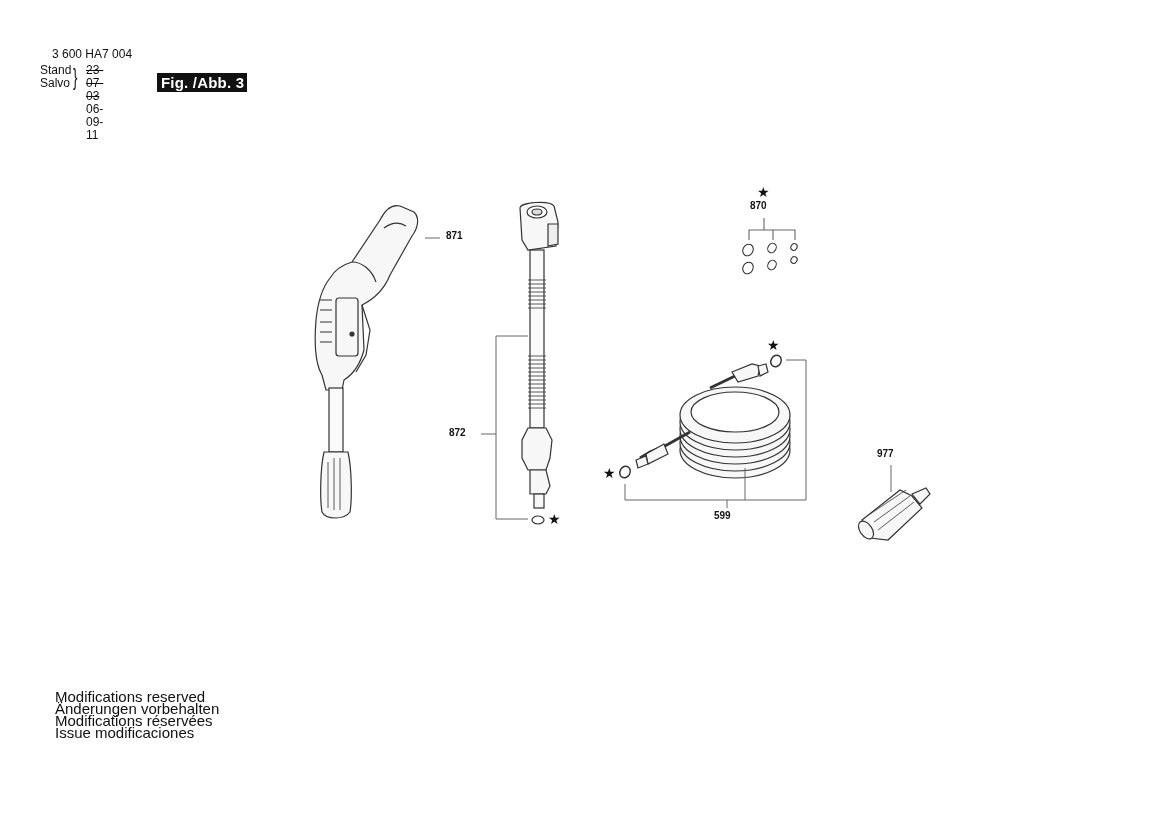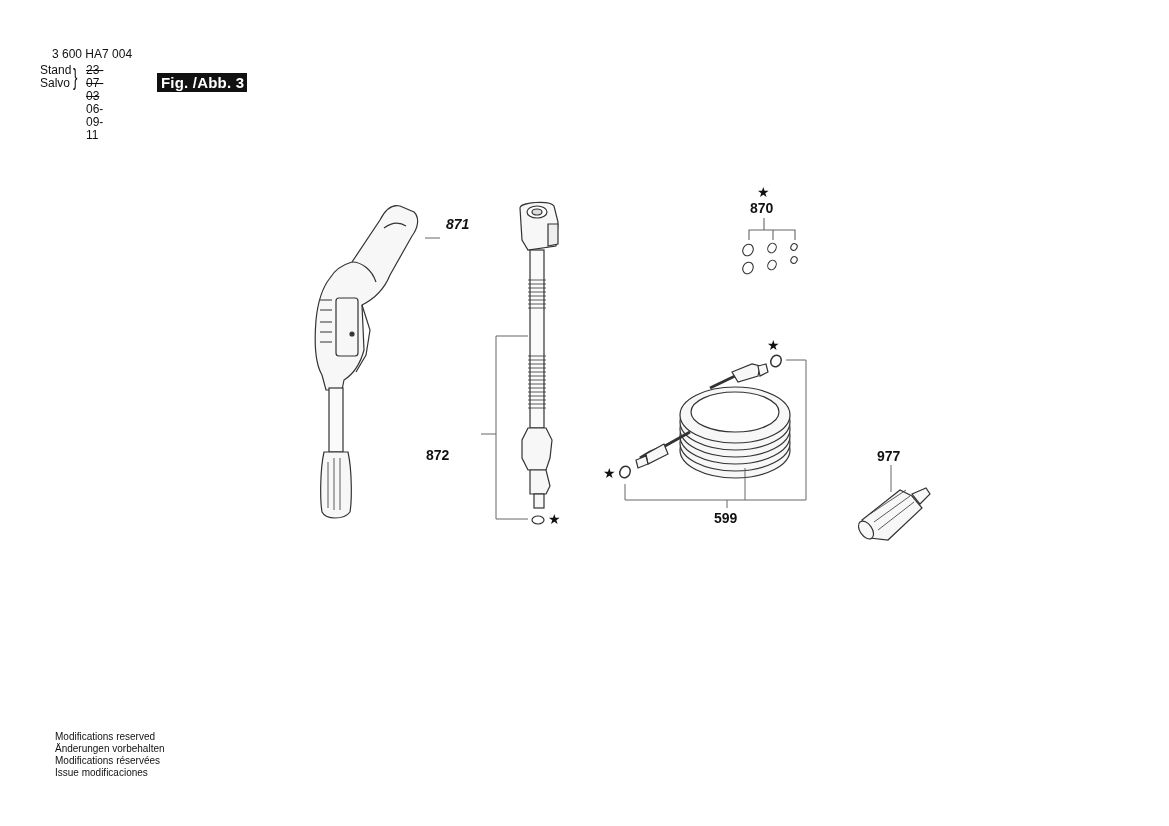--- a/index.html
+++ b/index.html
@@ -4,23 +4,23 @@
 <style>
   html, body { margin:0; padding:0; background:#ffffff; }
   body { width:1169px; height:826px; position:relative; overflow:hidden; font-family:"Liberation Sans", sans-serif; color:#111; }
   .abs { position:absolute; }
   .doc-number { left:52px; top:47px; font-size:12px; }
   .stand-block { left:40px; top:64px; font-size:12px; line-height:13px; }
   .brace { position:absolute; left:33px; top:0; font-size:24px; line-height:26px; transform:scaleX(0.55); transform-origin:left top; font-weight:300; }
   .stand-dates { position:absolute; left:46px; top:0; }
   .strike { text-decoration:line-through; }
   .fig-label { left:157px; top:65px; background:#111; color:#fff; font-weight:bold; font-size:15px; padding:1px 3px 1px 4px; letter-spacing:0.2px;margin-top:8px; }
-  .part-num { font-weight:bold; font-size:14px;text-align:right; }
+  .part-num { font-weight:bold; font-size:10px;text-align:right; }
   .star { font-size:14px; }
-  .footer { left:55px; top:731px; font-size:10px; line-height:12px; }
+  .footer { left:55px; top:691px; font-size:15px; line-height:12px; }
   svg.draw { position:absolute; left:0; top:0; }
 </style>
 </head>
 <body>
 
 <div class="abs doc-number">3 600 HA7 004</div>
 <div class="abs stand-block">
   <div>Stand</div>
   <div>Salvo</div>
   <span class="brace">}</span>
@@ -100,22 +100,22 @@
 
   <g stroke="#333" stroke-width="1.2" fill="#f7f7f7">
     <path d="M862,520 L900,490 L912,496 L922,508 L888,540 L870,538 Z"></path>
     <path d="M870,514 L906,490 M874,522 L910,496 M878,530 L914,502" fill="none" stroke-width="0.8"></path>
     <ellipse cx="866" cy="530" rx="6" ry="10" transform="rotate(-35 866 530)"></ellipse>
     <path d="M912,494 L926,488 L930,494 L920,504 Z"></path>
   </g>
   <line x1="891" y1="465" x2="891" y2="492" stroke="#666" stroke-width="1"></line>
 </svg>
 
-<div class="abs part-num" style="left:446px; top:216px;font-style:italic;">871</div>
-<div class="abs part-num" style="left:426px; top:427px;margin-top:20px;">872</div>
+<div class="abs part-num" style="left:446px; top:230px;">871</div>
+<div class="abs part-num" style="left:449px; top:427px;">872</div>
 <div class="abs star" style="left:548px; top:511px;">★</div>
 <div class="abs star" style="left:757px; top:184px;">★</div>
 <div class="abs part-num" style="left:750px; top:200px;">870</div>
 <div class="abs star" style="left:767px; top:337px;">★</div>
 <div class="abs star" style="left:603px; top:465px;">★</div>
 <div class="abs part-num" style="left:714px; top:510px;">599</div>
 <div class="abs part-num" style="left:877px; top:448px;">977</div>
 
 <div class="abs footer">
   <div>Modifications reserved</div>

